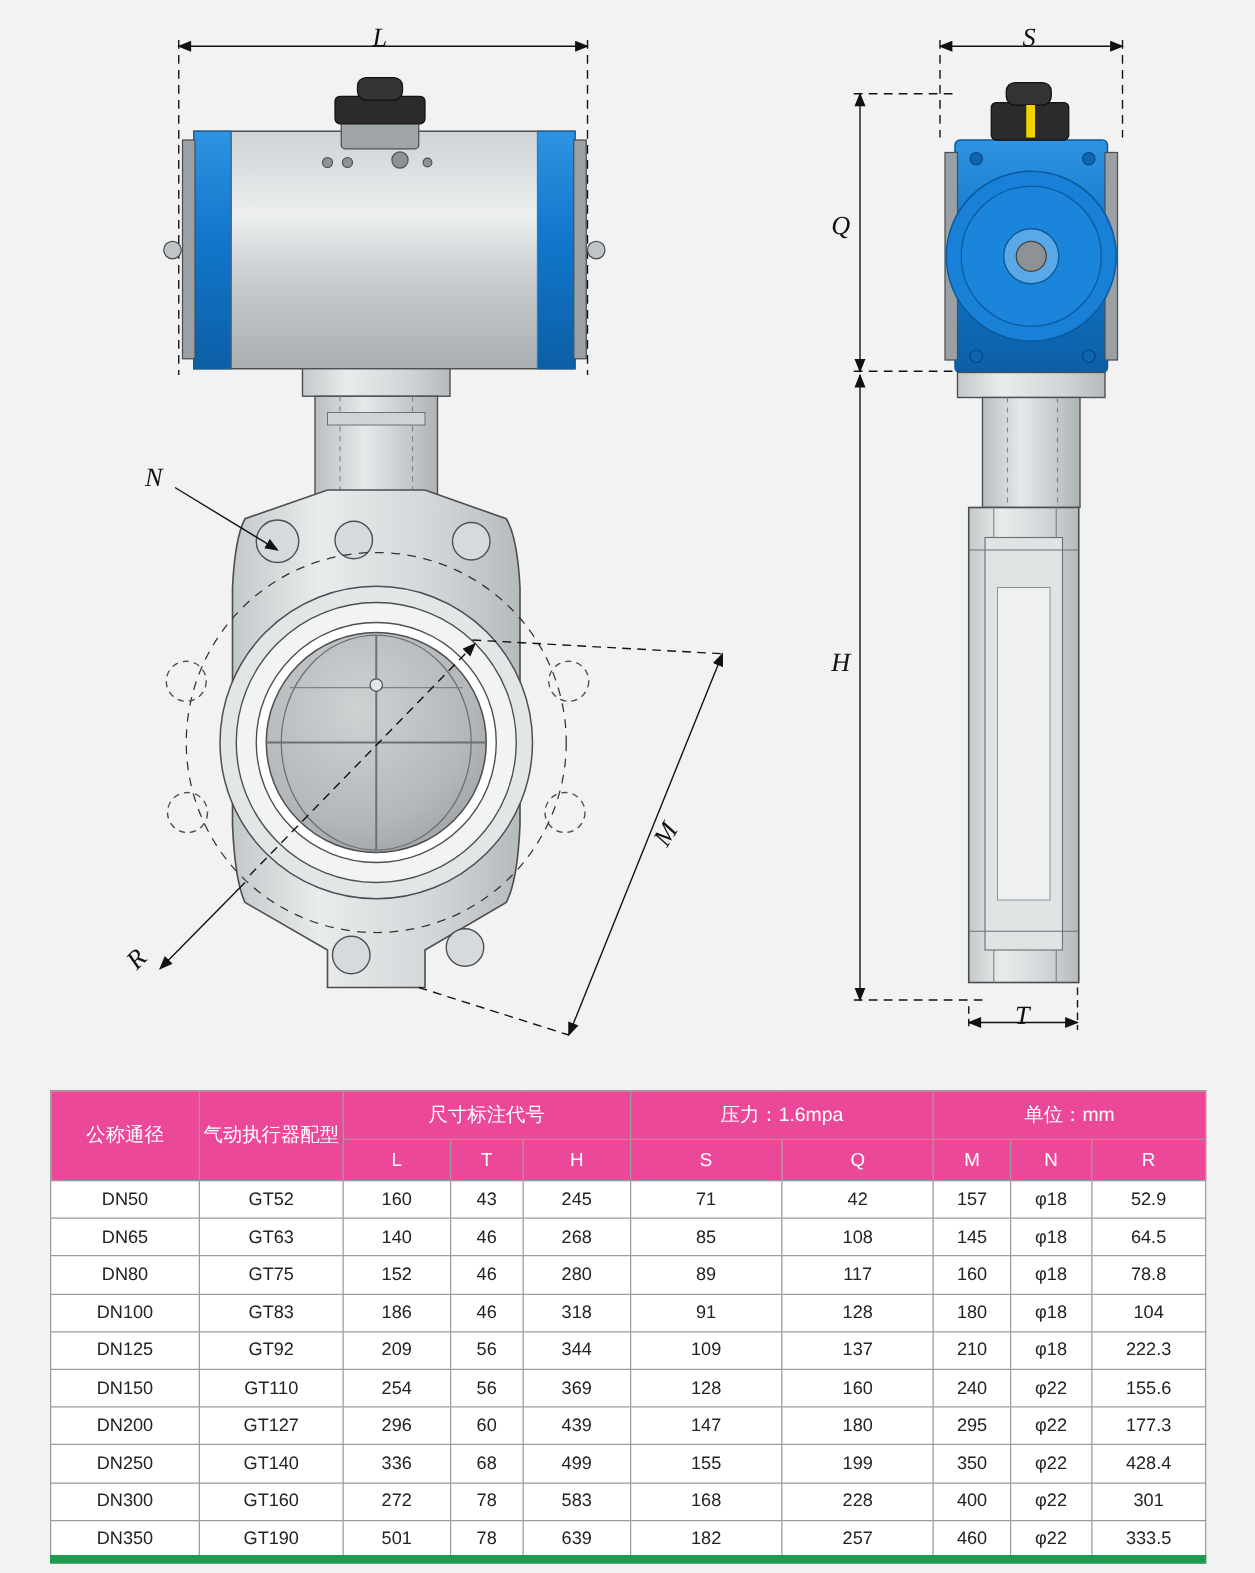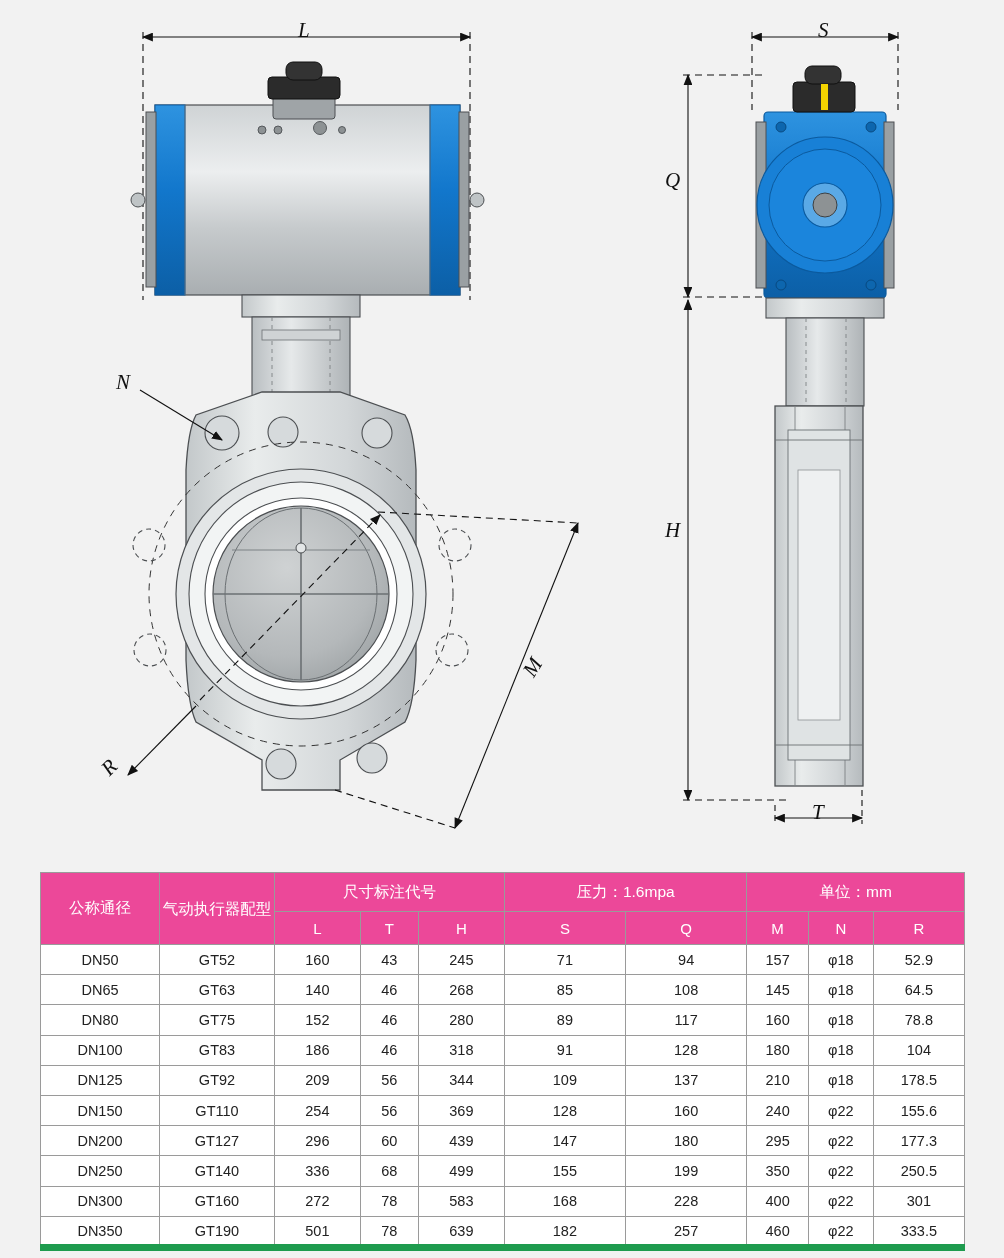--- a/index.html
+++ b/index.html
@@ -278,21 +278,21 @@
       </tr>
     </thead>
     <tbody id="tbody">
         <tr>
           <td>DN50</td>
           <td>GT52</td>
           <td>160</td>
           <td>43</td>
           <td>245</td>
           <td>71</td>
-          <td>94</td>
+          <td>42</td>
           <td>157</td>
           <td>φ18</td>
           <td>52.9</td>
         </tr>
         <tr>
           <td>DN65</td>
           <td>GT63</td>
           <td>140</td>
           <td>46</td>
           <td>268</td>
@@ -329,21 +329,21 @@
         <tr>
           <td>DN125</td>
           <td>GT92</td>
           <td>209</td>
           <td>56</td>
           <td>344</td>
           <td>109</td>
           <td>137</td>
           <td>210</td>
           <td>φ18</td>
-          <td>178.5</td>
+          <td>222.3</td>
         </tr>
         <tr>
           <td>DN150</td>
           <td>GT110</td>
           <td>254</td>
           <td>56</td>
           <td>369</td>
           <td>128</td>
           <td>160</td>
           <td>240</td>
@@ -365,21 +365,21 @@
         <tr>
           <td>DN250</td>
           <td>GT140</td>
           <td>336</td>
           <td>68</td>
           <td>499</td>
           <td>155</td>
           <td>199</td>
           <td>350</td>
           <td>φ22</td>
-          <td>250.5</td>
+          <td>428.4</td>
         </tr>
         <tr>
           <td>DN300</td>
           <td>GT160</td>
           <td>272</td>
           <td>78</td>
           <td>583</td>
           <td>168</td>
           <td>228</td>
           <td>400</td>

